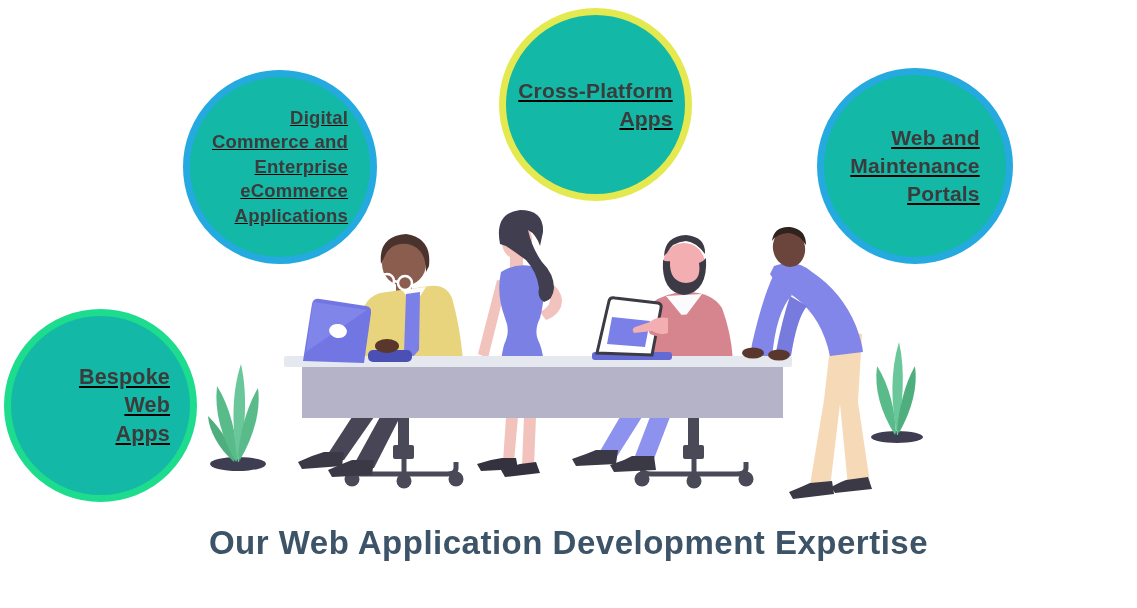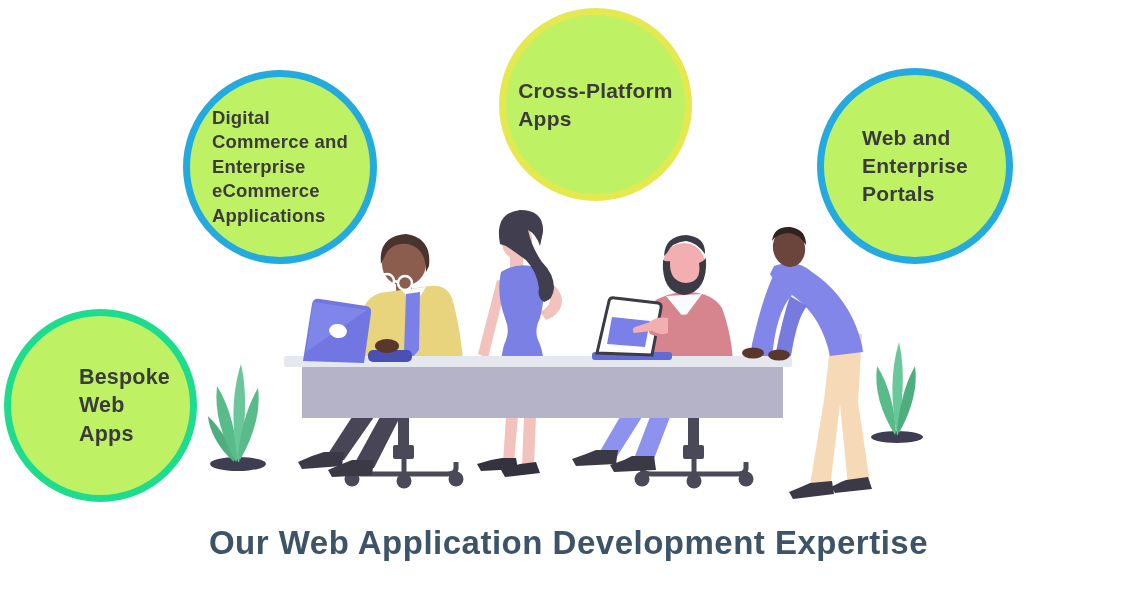--- a/index.html
+++ b/index.html
@@ -2,23 +2,24 @@
 <html><head>
 <meta charset="utf-8">
 <style>
   html,body { margin:0; padding:0; background:#ffffff; }
   .canvas {
     position:relative; width:1137px; height:608px; background:#ffffff;
     overflow:hidden; font-family:"Liberation Sans", sans-serif;
     border-radius:0 0 10px 10px;
   }
   .bubble {
-    position:absolute; border-radius:50%; border:7px solid #ccc; background:#bef264;
-    display:flex; align-items:center; justify-content:center; text-align:left;
+    position:absolute; border-radius:50%; border:7px solid #ccc; background:#14b8a6;
+    display:flex; align-items:center; justify-content:center; text-align:right;
     box-sizing:border-box;
+    text-decoration:underline;
   }
   .bubble-label {
     white-space:pre-line; font-weight:bold; color:#3b3b3b;
     line-height:1.32; letter-spacing:0.2px;
   }
   .b1 { left:183px; top:70px;  width:194px; height:194px; }
   .b1 .bubble-label { font-size:18.5px; }
   .b2 { left:499px; top:8px;   width:193px; height:193px; }
   .b2 .bubble-label { font-size:21px; }
   .b3 { left:817px; top:68px;  width:196px; height:196px; }
@@ -47,21 +48,21 @@
 Applications</span>
   </div>
 
   <div class="bubble b2" style="border-color: rgb(227, 233, 78);">
     <span class="bubble-label">Cross-Platform
 Apps</span>
   </div>
 
   <div class="bubble b3" style="border-color: rgb(36, 170, 223);">
     <span class="bubble-label">Web and
-Enterprise
+Maintenance
 Portals</span>
   </div>
 
   <div class="bubble b4" style="border-color: rgb(29, 220, 141);">
     <span class="bubble-label">Bespoke
 Web
 Apps</span>
   </div>
 
 

